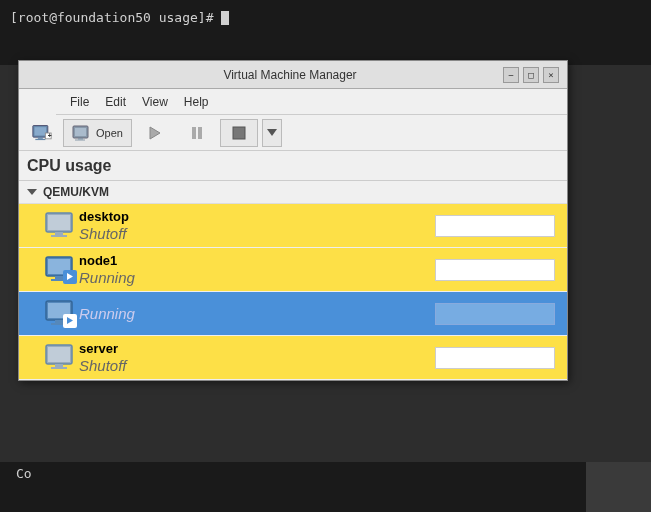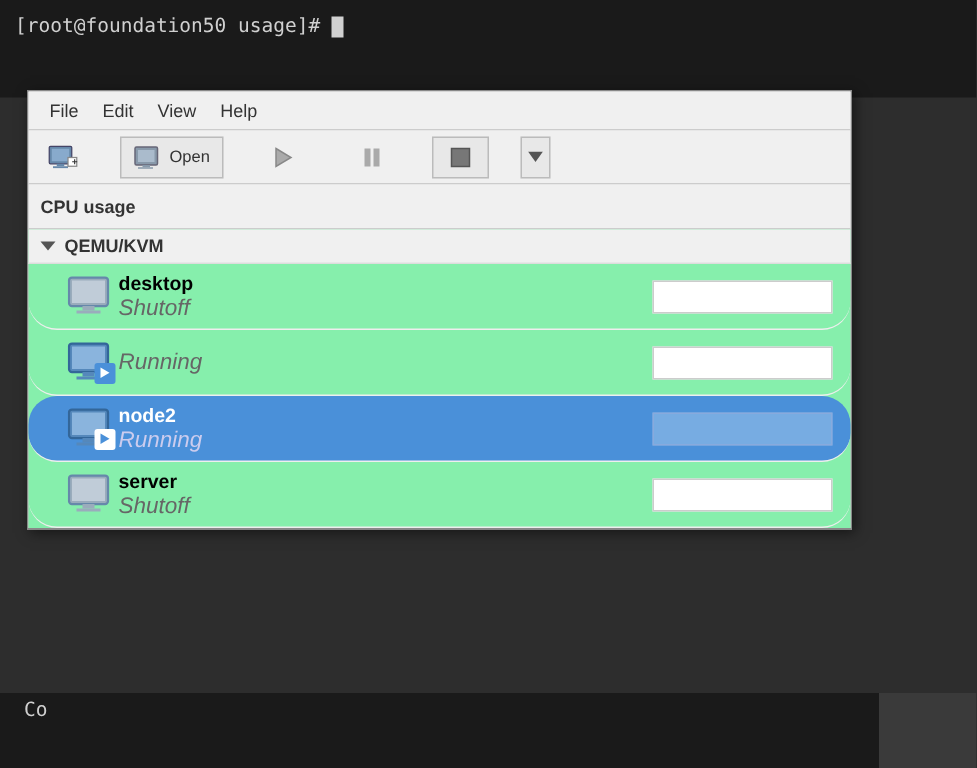--- a/index.html
+++ b/index.html
@@ -101,39 +101,40 @@
     }
 
     
     .menu-bar {
       background: #f0f0f0;
       border-bottom: 1px solid #ccc;
       display: flex;
       align-items: center;
       padding: 2px 6px;
       height: 26px;
+      margin-left: 37px;
     }
 
     .menu-item {
       font-family: sans-serif;
       font-size: 12px;
       color: #333;
       padding: 2px 8px;
       cursor: pointer;
     }
 
     
     .toolbar {
       background: #f0f0f0;
       border-bottom: 1px solid #ccc;
       display: flex;
       align-items: center;
       padding: 3px 6px;
       height: 36px;
-      gap: 21px;
+      gap: 4px;
     }
 
     .toolbar-btn {
       display: flex;
       align-items: center;
       gap: 4px;
       padding: 3px 8px;
       background: #e8e8e8;
       border: 1px solid #bbb;
       cursor: pointer;
@@ -181,28 +182,28 @@
     .col-name-label {
       font-family: sans-serif;
       font-size: 12px;
       color: #333;
       font-weight: bold;
     }
 
     .col-cpu {
       width: 120px;
       font-family: sans-serif;
-      font-size: 12px;
+      font-size: 16px;
       color: #333;
       font-weight: bold;
     }
 
     
     .vm-list {
-      background: #86efac;
+      background: #fde047;
     }
 
     
     .group-header {
       display: flex;
       align-items: center;
       padding: 4px 8px;
       background: #f0f0f0;
       border-bottom: 1px solid #ddd;
       gap: 6px;
@@ -224,21 +225,20 @@
     }
 
     
     .vm-row {
       display: flex;
       align-items: center;
       padding: 4px 12px 4px 24px;
       border-bottom: 1px solid #eee;
       min-height: 44px;
       cursor: pointer;
-      border-radius: 19px;
     }
 
     .vm-row.selected {
       background: #4a90d9;
       color: white;
     }
 
     .vm-icon {
       width: 36px;
       height: 32px;
@@ -298,20 +298,29 @@
 <body>
 
 <div class="terminal">
   <div>
     <span>[root@foundation50 usage]# </span><span class="cursor"></span>
   </div>
 </div>
 
 <div class="vmm-window">
 
+  <div class="title-bar">
+    <div style="width:50px;"></div>
+    <div class="title-bar-title">Virtual Machine Manager</div>
+    <div class="title-bar-controls">
+      <div class="title-btn">−</div>
+      <div class="title-btn">□</div>
+      <div class="title-btn">×</div>
+    </div>
+  </div>
 
   <div class="menu-bar">
     <div class="menu-item">File</div>
     <div class="menu-item">Edit</div>
     <div class="menu-item">View</div>
     <div class="menu-item">Help</div>
   </div>
 
   <div class="toolbar">
 
@@ -408,41 +417,41 @@
           <rect x="6" y="23" width="16" height="2" fill="#5588bb"></rect>
           <rect x="14" y="8" width="0" height="0" fill="none"></rect>
         </svg>
         <div style="position:absolute;bottom:2px;right:2px;width:14px;height:14px;background:#4a90d9;border-radius:2px;display:flex;align-items:center;justify-content:center;">
           <svg width="8" height="9" viewBox="0 0 8 9">
               <polygon points="1,1 7,4.5 1,8" fill="white"></polygon>
             </svg>
         </div>
       </div>
       <div class="vm-info">
+        <span class="vm-name">node1</span>
         <span class="vm-status">Running</span>
       </div>
       <div class="vm-cpu-bar"></div>
     </div>
 
     <div class="vm-row selected">
       <div class="vm-icon" style="position:relative;">
         <svg width="32" height="28" viewBox="0 0 32 28">
           <rect x="1" y="1" width="26" height="19" rx="2" fill="#5588bb" stroke="#336699" stroke-width="1.5"></rect>
           <rect x="3" y="3" width="22" height="15" fill="#8ab4dd"></rect>
           <rect x="10" y="20" width="8" height="3" fill="#5588bb"></rect>
           <rect x="6" y="23" width="16" height="2" fill="#5588bb"></rect>
         </svg>
         <div style="position:absolute;bottom:2px;right:2px;width:14px;height:14px;background:white;border-radius:2px;display:flex;align-items:center;justify-content:center;">
           <svg width="8" height="9" viewBox="0 0 8 9">
               <polygon points="1,1 7,4.5 1,8" fill="#4a90d9"></polygon>
             </svg>
         </div>
       </div>
       <div class="vm-info">
-        <span class="vm-name">node2</span>
         <span class="vm-status" style="color:#cce;">Running</span>
       </div>
       <div class="vm-cpu-bar" style="border-color:#88aadd;background:rgba(255,255,255,0.25);"></div>
     </div>
 
     <div class="vm-row">
       <div class="vm-icon monitor-icon">
         <svg width="32" height="28" viewBox="0 0 32 28">
           <rect x="1" y="1" width="26" height="19" rx="2" fill="#9aacbc" stroke="#6688aa" stroke-width="1.5"></rect>
           <rect x="3" y="3" width="22" height="15" fill="#c0ccd8"></rect>

